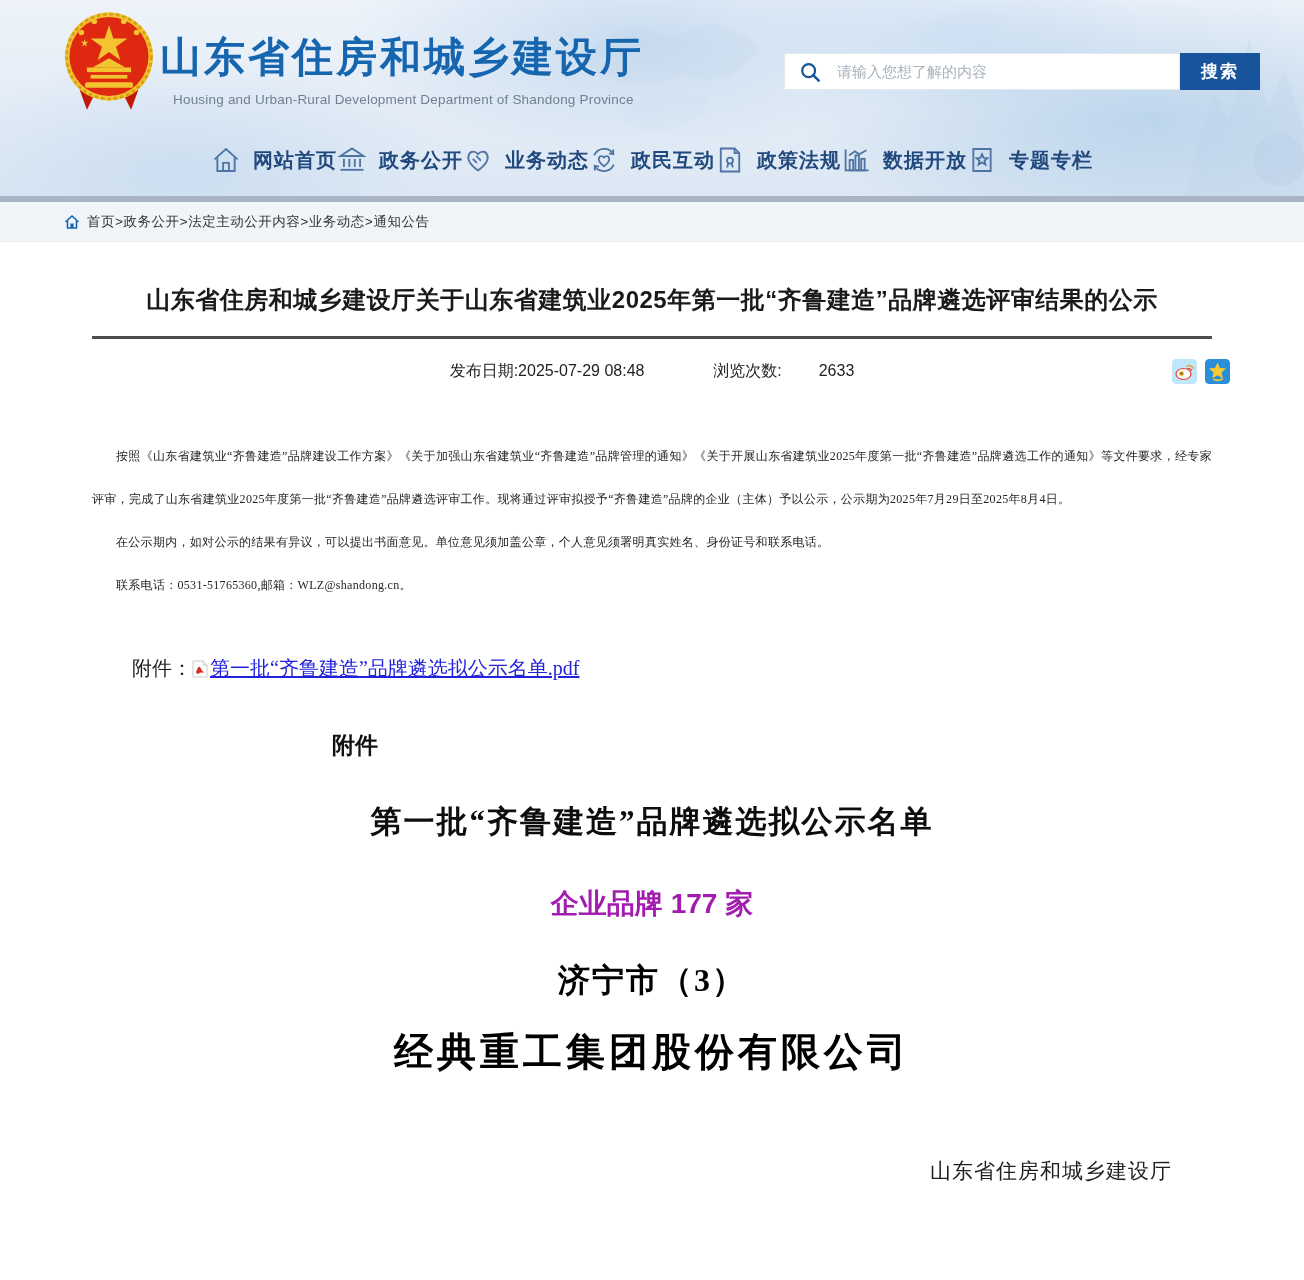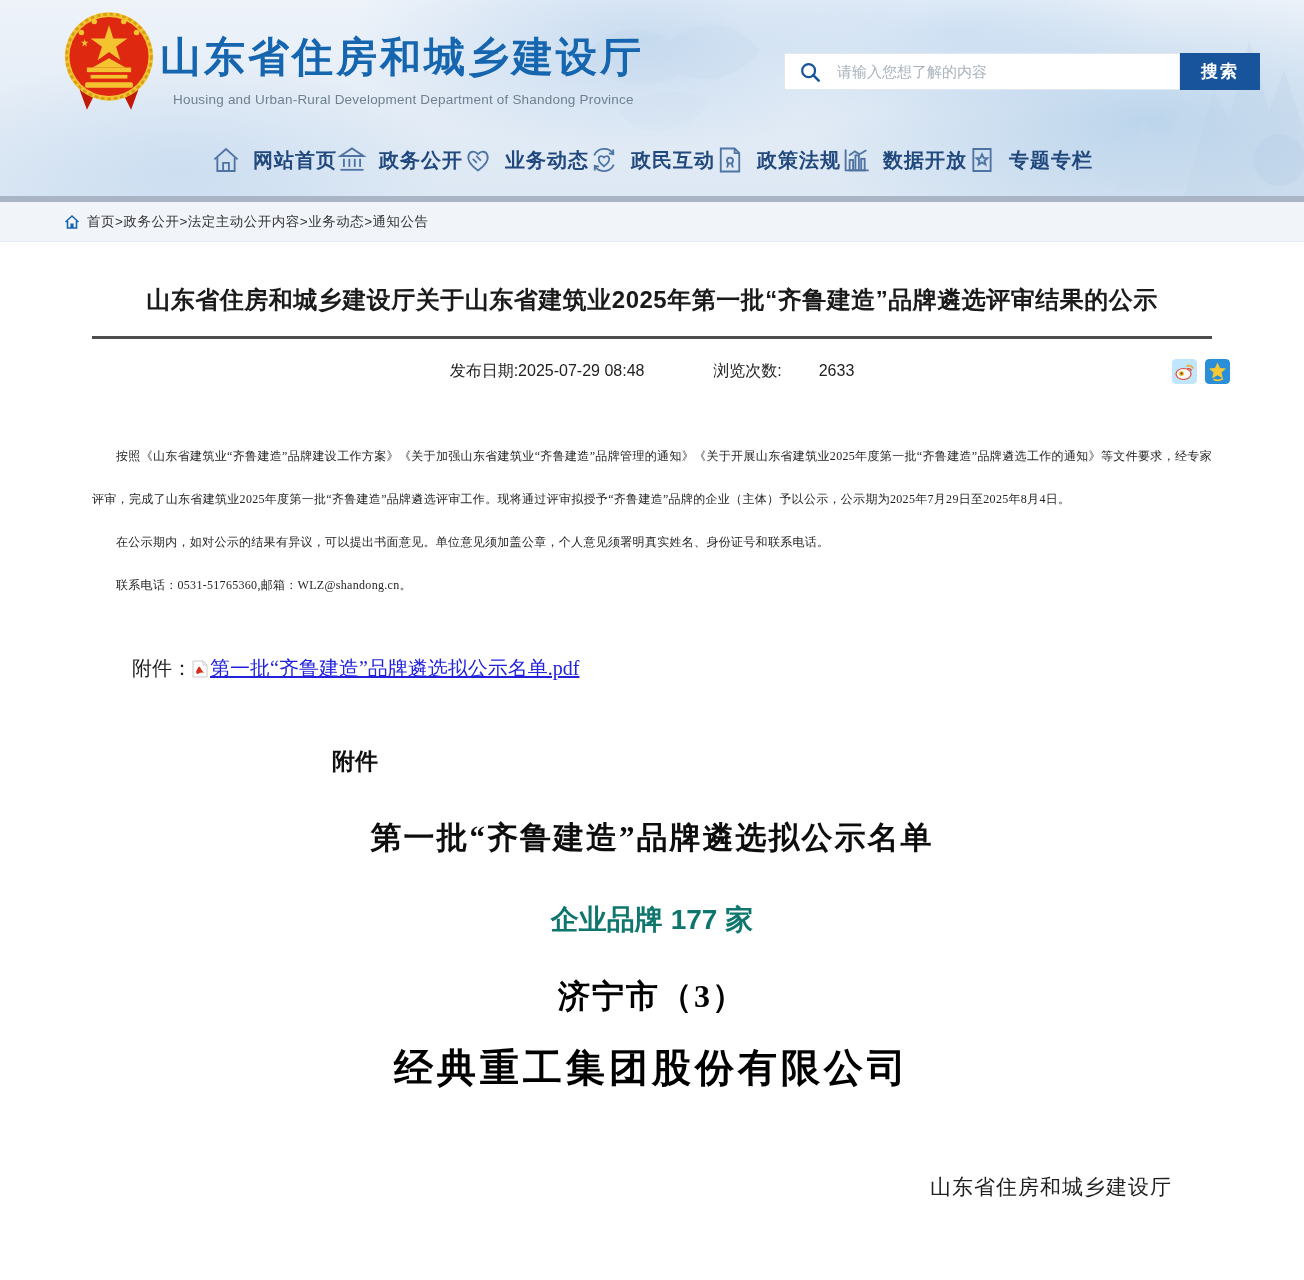--- a/index.html
+++ b/index.html
@@ -63,21 +63,21 @@
   .nav-item .lbl { font-size:20px; font-weight:bold; color:#21497e; letter-spacing:1px; }
   .nav-item svg { stroke:#4f74a3; fill:none; stroke-width:1.6; }
 
   .grey-divider { height:6px; background:#a9b4c4; }
 
   
   .breadcrumb-strip {
     height:40px; background:#f1f5fa; display:flex; align-items:center; padding-left:64px;
     border-bottom:1px solid #e7ecf2;
   }
-  .breadcrumb-strip .bc-text { font-size:13.5px; color:#333; margin-left:7px; letter-spacing:.5px; }
+  .breadcrumb-strip .bc-text { font-size:13.5px; color:#333; margin-left:7px; letter-spacing:.5px;font-family:Liberation Mono, monospace; }
 
   
   .content { padding:0 92px; }
   .article-title {
     margin-top:42px; text-align:center; font-size:24px; font-weight:bold; color:#1a1a1a;
     letter-spacing:.5px; font-family:"Liberation Sans", sans-serif;
   }
   .title-rule { margin-top:20px; border:none; border-top:3px solid #4d4d4d; }
 
   .meta-row { position:relative; margin-top:22px; height:28px; }
@@ -94,24 +94,24 @@
   .body-text p.contact { margin-top:0; }
 
   .attachment-row {
     margin-top:48px; font-family:"Liberation Serif", serif; font-size:20px; color:#1f1f1f;
     text-indent:2em; display:block;
   }
   .pdf-ico { display:inline-block; vertical-align:-3px; margin-right:2px; }
   .att-link { color:#2222dd; text-decoration:underline; cursor:pointer; font-family:"Liberation Serif", serif; }
 
   
-  .doc-area { margin-top:64px; font-family:"Liberation Serif", serif; color:#000; }
+  .doc-area { margin-top:48px; font-family:"Liberation Serif", serif; color:#000; }
   .annex-label { margin-left:240px; font-size:23px; font-weight:bold; font-family:"Liberation Sans", sans-serif; color:#111; }
   .doc-title { margin-top:40px; text-align:center; font-size:31px; font-weight:bold; letter-spacing:2px; color:#0d0d0d; }
-  .brand-count { margin-top:42px; text-align:center; font-size:28px; font-weight:bold; font-family:"Liberation Sans", sans-serif; color:#0f766e; }
+  .brand-count { margin-top:42px; text-align:center; font-size:28px; font-weight:bold; font-family:"Liberation Sans", sans-serif; color:#a21caf; }
   .city-heading { margin-top:36px; text-align:center; font-size:32px; font-weight:bold; letter-spacing:2px; }
   .company-name { margin-top:22px; text-align:center; font-size:39px; font-weight:bold; letter-spacing:4px; }
 
   .sign-block { margin-top:78px; text-align:right; padding-right:40px; font-family:"Liberation Serif", serif; }
   .sign-org { font-size:21px; color:#1f1f1f; letter-spacing:1px; }
 </style>
 </head>
 <body>
 
 <div class="header-band">

